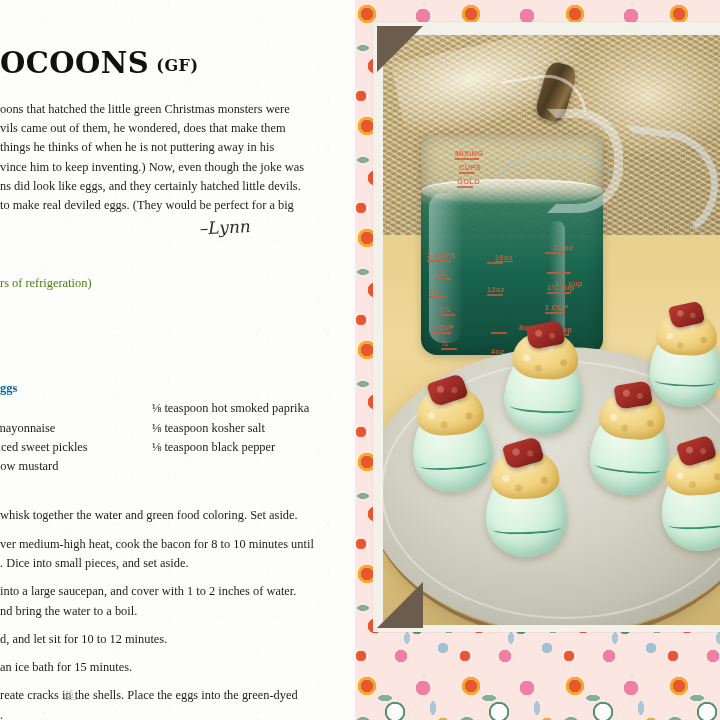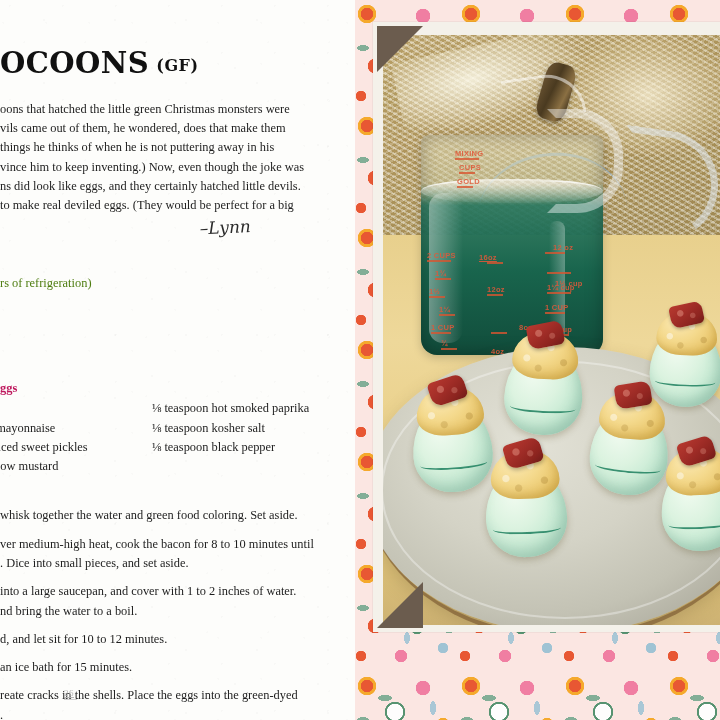--- a/index.html
+++ b/index.html
@@ -74,21 +74,21 @@
     font-size:12.4px;
     line-height:19px;
     color:#4d7c0f;
     white-space:nowrap;
   }
   .ing-heading{
     margin:0;
     padding-top:88px;
     font-size:12.4px;
     font-weight:700;
-    color:#be185d;
+    color:#0369a1;
     white-space:nowrap;
   }
   .ing-grid{
     display:flex;
     padding-top:3px;
     font-size:12.4px;
     line-height:19.3px;
     color:#1d1d1d;
   }
   .ing-col{white-space:nowrap;}
@@ -457,21 +457,21 @@
       <div class="wire"></div>
       <div class="handle"></div>
 
       <div class="cup">
         <div class="cup-rim"></div>
         <div class="cup-gloss"></div>
         <div class="cup-gloss2"></div>
         <div class="marks" id="cupmarks">
             <span style="left: 6px; top: 116px;">2 CUPS</span>
             <i style="left: 6px; top: 125px; width: 24px;"></i>
-            <span style="left: 58px; top: 118px; text-decoration: underline;">16oz</span>
+            <span style="left: 74px; top: 118px; text-decoration: underline;">16oz</span>
             <i style="left: 66px; top: 127px; width: 16px;"></i>
             <span style="left: 124px; top: 108px; margin-left: 8px;">12 oz</span>
             <i style="left: 124px; top: 117px; width: 20px;"></i>
             <span style="left: 14px; top: 134px;">1¾</span>
             <i style="left: 14px; top: 143px; width: 16px;"></i>
             <span style="left: 126px; top: 144px; margin-left: 8px;">1½ cup</span>
             <i style="left: 126px; top: 137px; width: 24px;"></i>
             <span style="left: 8px; top: 152px;">1½</span>
             <i style="left: 8px; top: 161px; width: 16px;"></i>
             <span style="left: 66px; top: 150px;">12oz</span>

